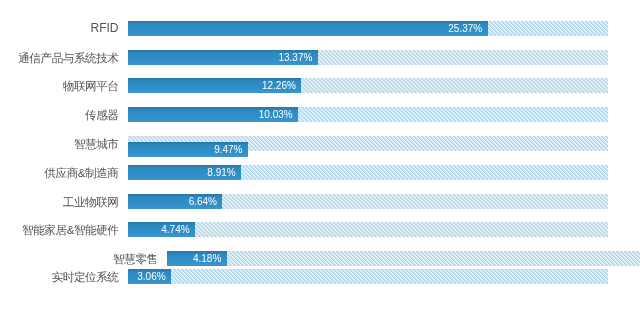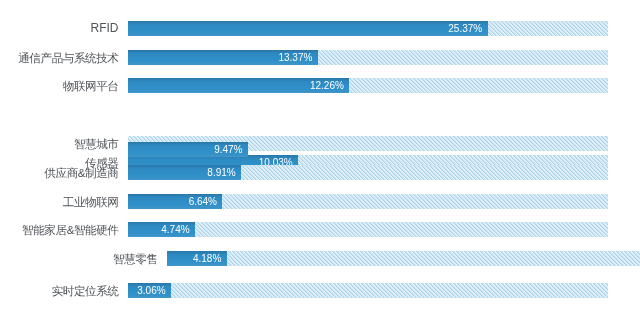--- a/index.html
+++ b/index.html
@@ -8,46 +8,46 @@
     width:640px;height:312px;background:#ffffff;overflow:hidden;
     font-family:"Liberation Sans",sans-serif;
     -webkit-font-smoothing:antialiased;
   }
   #chart{position:relative;width:640px;height:312px;transform:translateZ(0);}
 
   .row{position:absolute;left:0;width:640px;height:15px;}
   .row.r1 {top:21px;}
   .row.r2 {top:49.78px;}
   .row.r3 {top:78px;}
-  .row.r4 {top:107.34px;margin-top:48px;}
+  .row.r4 {top:107.34px;}
   .row.r5 {top:136.12px;}
   .row.r6 {top:164.9px;}
   .row.r7 {top:193.68px;}
   .row.r8 {top:222.46px;}
   .row.r9 {top:251.24px;margin-left:39px;}
-  .row.r10{top:283px;}
+  .row.r10{top:269px;}
 
   .cat-label{
     position:absolute;right:521.5px;
     top:0;height:15px;line-height:15px;
     font-size:11.6px;letter-spacing:-.45px;color:#4e5358;white-space:nowrap;
     text-align:right;
   }
   .cat-label.latin{font-size:12px;letter-spacing:0;}
 
   .track{position:absolute;left:128px;top:0;width:480px;height:15px;}
   .track svg{display:block;width:480px;height:15px;}
 
   .bar{
     position:absolute;left:128px;top:0;height:15px;
     background:linear-gradient(180deg,#2a7aac 0%,#2a7aac 7%,#2d88c0 20%,#2f8dc6 45%,#3090ca 72%,#3b94c8 93%,#4296c6 100%);
   }
   .bar.b1 {width:359.5px;}
   .bar.b2 {width:189.7px;}
-  .bar.b3 {width:173.2px;padding-left:48px;}
+  .bar.b3 {width:173.2px;}
   .bar.b4 {width:170px;}
   .bar.b5 {width:119.8px;margin-top:6px;}
   .bar.b6 {width:113px;}
   .bar.b7 {width:94.3px;}
   .bar.b8 {width:66.9px;}
   .bar.b9 {width:59.6px;}
   .bar.b10{width:42.9px;}
 
   .bar-value{
     position:absolute;right:5.3px;top:0;height:24px;line-height:16.6px;

